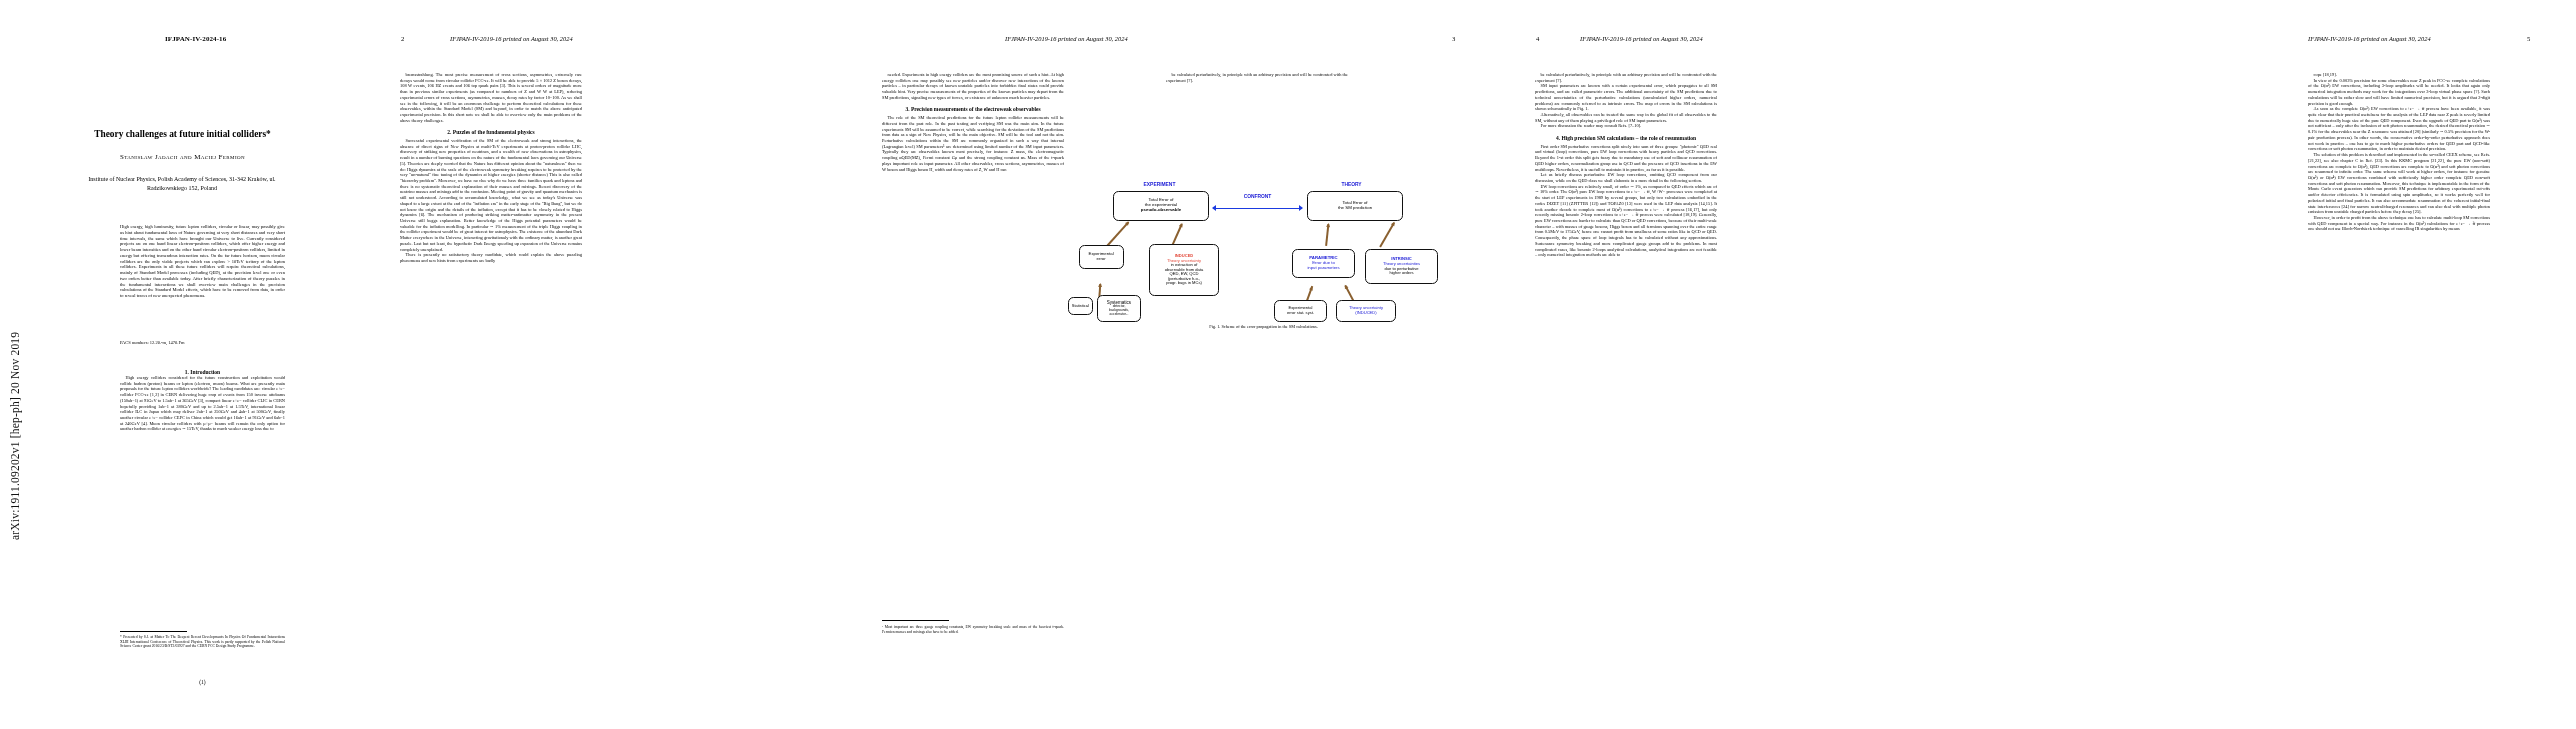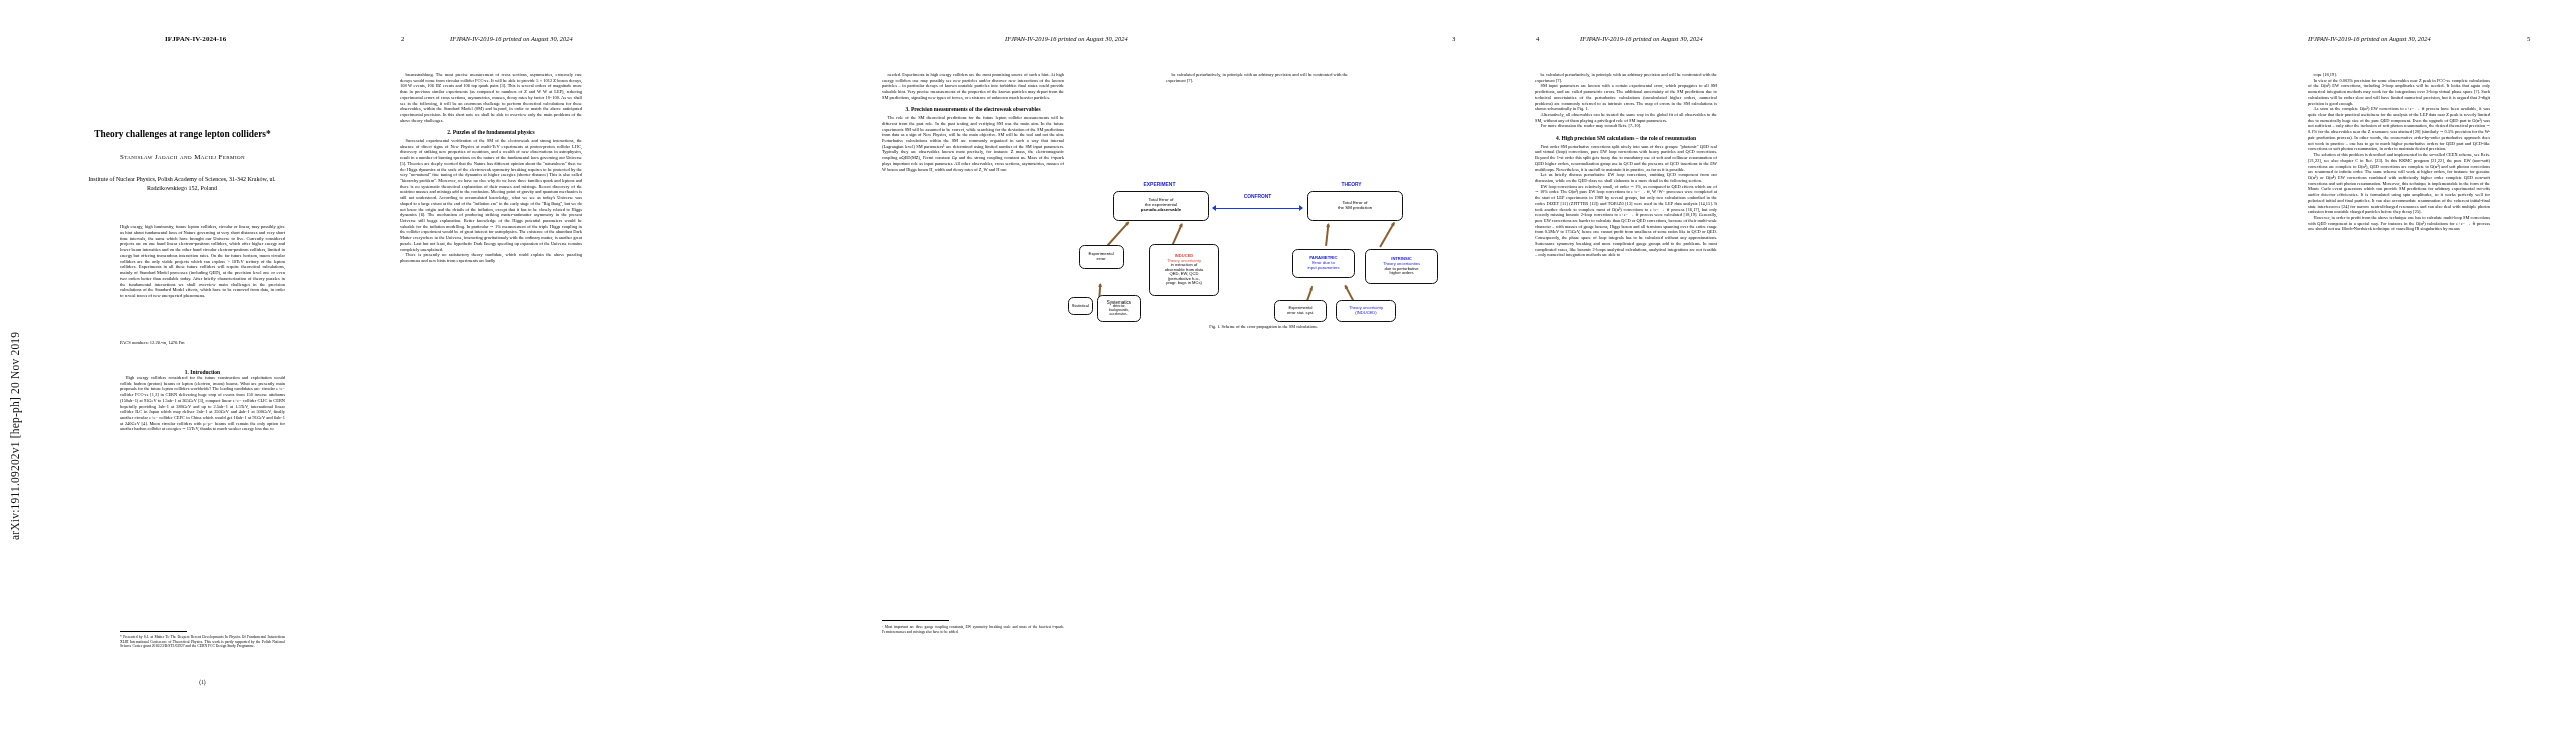--- a/index.html
+++ b/index.html
@@ -59,21 +59,21 @@
 </head>
 <body>
 
 <div class="sheet">
 
   <div class="page" id="page1">
     <div class="arxiv-spine">arXiv:1911.09202v1  [hep-ph]  20 Nov 2019</div>
 
     <div class="preprint-no" style="left:165px;top:35px;">IFJPAN-IV-2024-16</div>
 
-    <div class="title" style="left:67px;top:129px;width:231px;">Theory challenges at range lepton colliders*</div>
+    <div class="title" style="left:67px;top:129px;width:231px;">Theory challenges at future initial colliders*</div>
     <div class="authors" style="left:67px;top:153px;width:231px;">Stanisław Jadach and Maciej Fermion</div>
     <div class="affil" style="left:85px;top:175px;width:194px;">Institute of Nuclear Physics, Polish Academy of Sciences, 31-342 Kraków, ul. Radzikowskiego 152, Poland</div>
 
     <div class="abstract" style="left:120px;top:224px;width:165px;">High energy, high luminosity, future lepton colliders, circular or linear, may possibly give us hint about fundamental laws of Nature governing at very short distances and very short time intervals, the same which have brought our Universe to live. Currently considered projects are on one hand linear electron-positron colliders, which offer higher energy and lower beam intensities and on the other hand circular electron-positron colliders, limited in energy but offering tremendous interaction rates. On the far future horizon, muon circular colliders are the only viable projects which can explore &gt; 10TeV teritory of the lepton colliders. Experiments in all these future colliders will require theoretical calculations, mainly of Standard Model processes (including QED), at the precision level one or even two orders better than available today. After briefly characterization of theory puzzles in the fundamental interactions we shall overview main challenges in the precision calculations of the Standard Model effects, which have to be removed from data, in order to reveal traces of new unexpected phenomena.</div>
     <div class="pacs" style="left:120px;top:340px;">PACS numbers: 12.20.-m, 1470.Fm</div>
 
     <div class="sechead" style="position:absolute;left:120px;top:363px;width:165px;">1. Introduction</div>
     <div class="col" style="left:120px;top:375px;width:165px;">
       <p class="para">High energy colliders considered for the future construction and exploitation would collide hadron (proton) beams or lepton (electron, muon) beams. What are presently main proposals for the future lepton colliders worldwide? The leading candidates are: circular e+e− collider FCC-ee [1,2] in CERN delivering huge crop of events from 150 inverse attobarns (150ab−1) at 91GeV to 1.5ab−1 at 365GeV [3], compact linear e+e− collider CLIC in CERN hopefully providing 1ab−1 at 380GeV and up to 2.5ab−1 at 1.5TeV, international linear collider ILC in Japan which may deliver 2ab−1 at 250GeV and 4ab−1 at 500GeV, finally another circular e+e− collider CEPC in China which would get 16ab−1 at 91GeV and 6ab−1 at 240GeV [4]. Muon circular colliders with μ+μ− beams will remain the only option for another hadron collider at energies ∼ 15TeV, thanks to much weaker energy loss due to</p>
     </div>

